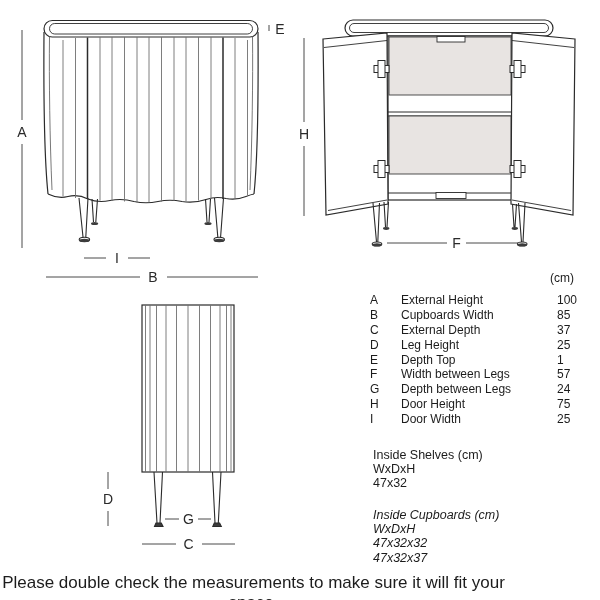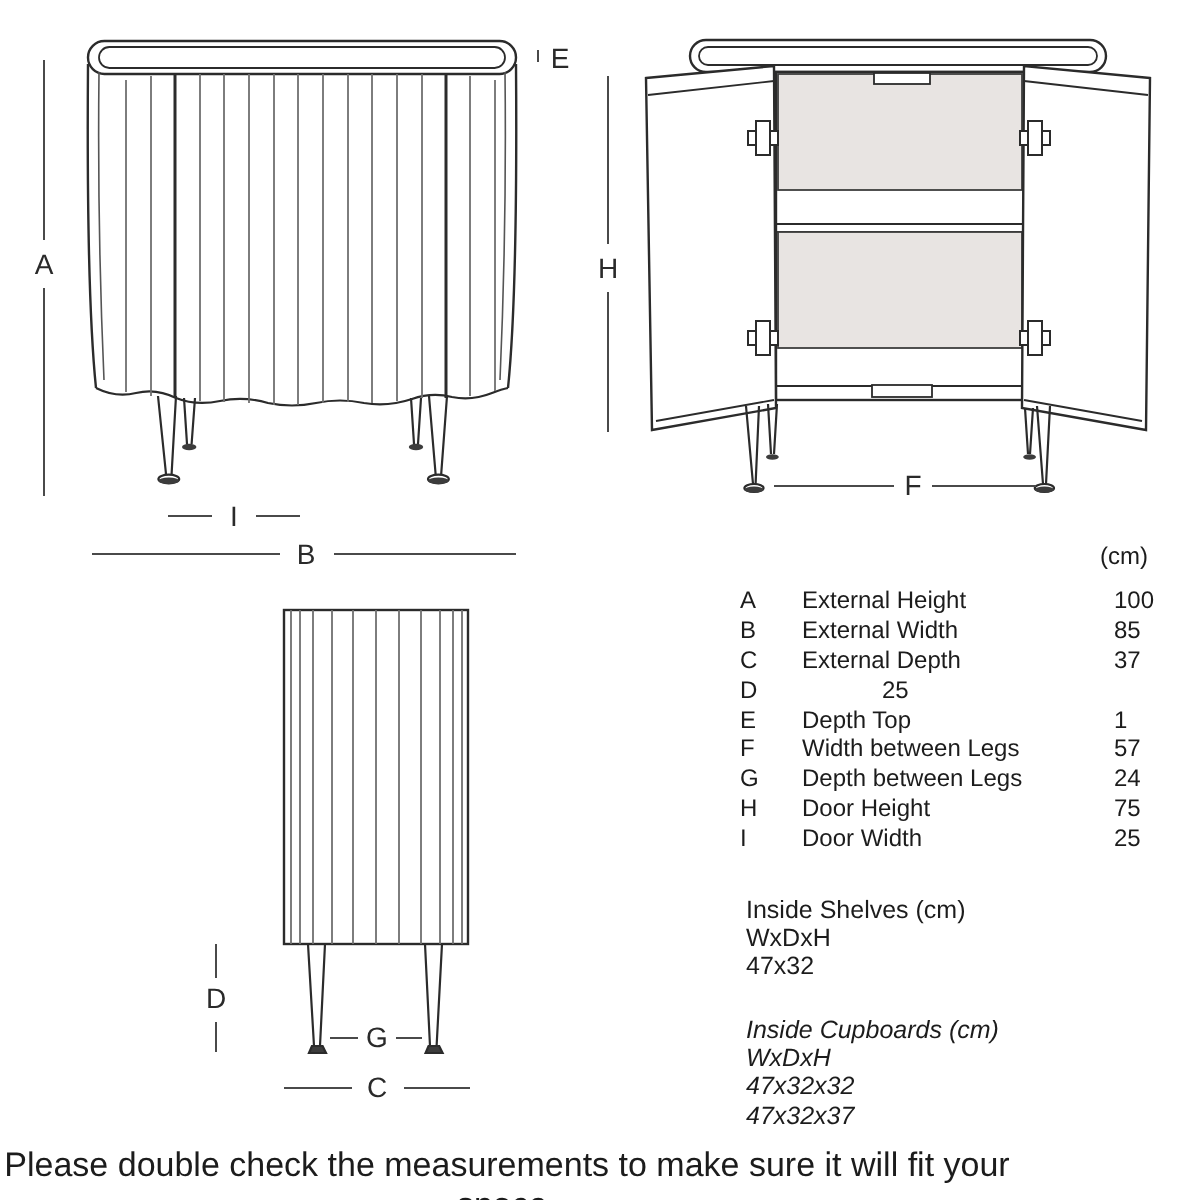--- a/index.html
+++ b/index.html
@@ -211,30 +211,31 @@
 
 <div id="measure-table" class="abs">
   <div class="unit">(cm)</div>
   <div class="trow">
     <span class="tkey">A</span>
     <span class="tlabel">External Height</span>
     <span class="tval">100</span>
   </div>
   <div class="trow">
     <span class="tkey">B</span>
-    <span class="tlabel">External Width</span>
+    <span class="tlabel">Cupboards Width</span>
     <span class="tval">85</span>
   </div>
   <div class="trow">
     <span class="tkey">C</span>
     <span class="tlabel">External Depth</span>
     <span class="tval">37</span>
   </div>
   <div class="trow">
     <span class="tkey">D</span>
+    <span class="tlabel">Leg Height</span>
     <span class="tval">25</span>
   </div>
   <div class="trow">
     <span class="tkey">E</span>
     <span class="tlabel">Depth Top</span>
     <span class="tval">1</span>
   </div>
   <div class="trow">
     <span class="tkey">F</span>
     <span class="tlabel">Width between Legs</span>

